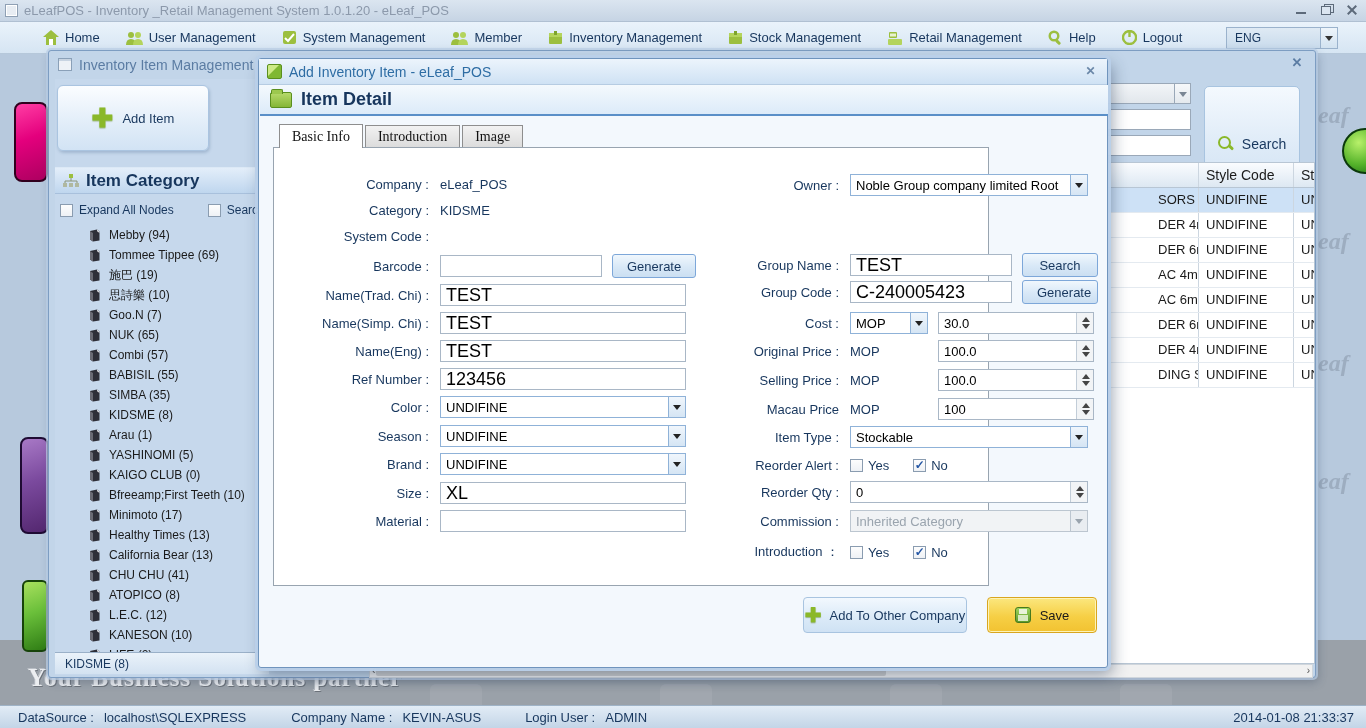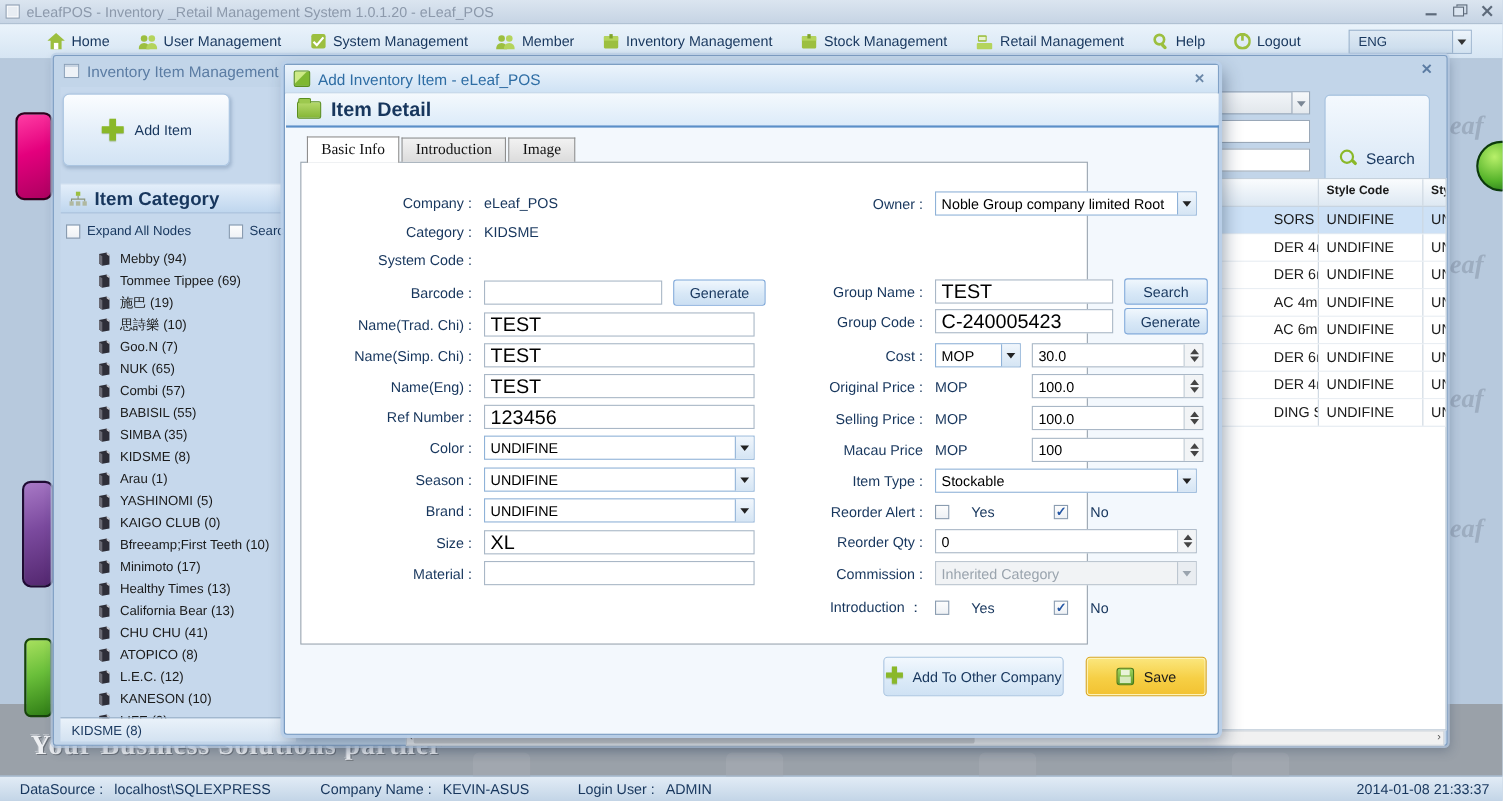--- a/index.html
+++ b/index.html
@@ -99,21 +99,21 @@
     background:linear-gradient(#f6f8fa,#e4e9ee); }
   .srch-input { position:absolute; left:1056px; width:86px; height:21px; background:#fff; border:1px solid #9aa8b8; }
   .search-big-btn { position:absolute; left:1155px; top:35px; width:96px; height:116px;
     background:linear-gradient(#f4f9fe,#ddeaf7 55%,#cfe1f3); border:1px solid #a8c4e0; border-radius:5px;
     display:flex; align-items:center; justify-content:center; gap:8px; font-size:14px; color:#17365d; cursor:pointer; }
   .mag { position:relative; width:16px; height:16px; }
   .mag:before { content:""; position:absolute; left:0; top:0; width:9px; height:9px; border:2.5px solid #8ab829; border-radius:50%; }
   .mag:after { content:""; position:absolute; left:10px; top:10px; width:6px; height:3px; background:#8ab829; transform:rotate(45deg); border-radius:2px; }
   .item-table { position:absolute; left:952px; top:111px; width:314px; height:502px; background:#fff; border:1px solid #b8c6d4; }
   .tbl-header { display:flex; height:25px; background:linear-gradient(#fafcfe,#dde8f2);
-    border-bottom:1px solid #b8c6d4; font-size:11px; color:#1a1a1a;font-weight:bold; }
+    border-bottom:1px solid #b8c6d4; font-size:14px; color:#1a1a1a; }
   .tbl-row { display:flex; height:25px; border-bottom:1px solid #e4eaf0; font-size:13px; color:#1a1a1a; background:#fff; cursor:pointer; }
   .tbl-row.selected { background:#cde1f6; }
   .c-name { width:196px; padding:4px 0 0 8px; overflow:hidden; white-space:nowrap; }
   .c-style { width:95px; padding:4px 0 0 7px; border-left:1px solid #ccd6e0; overflow:hidden; white-space:nowrap; }
   .c-sty2 { flex:1; padding:4px 0 0 7px; border-left:1px solid #ccd6e0; overflow:hidden; white-space:nowrap; }
   .tbl-row .c-name { padding-left:156px; }
   
   .hscroll { position:absolute; left:320px; top:613px; width:944px; height:14px; background:#f1f1f1; border:1px solid #d0d6dc; }
   .hs-thumb { position:absolute; left:6px; top:1px; width:510px; height:10px; background:#cfcfcf; border-radius:2px; }
   .hs-arrow { position:absolute; top:0; font-size:10px; color:#555; line-height:12px; }
@@ -164,21 +164,21 @@
   .spin { position:relative; height:22px; background:#fff; border:1px solid #a9b7c6; font-size:13px; color:#000;
     display:flex; align-items:center; padding-left:5px; }
   .spin-btns { position:absolute; right:0; top:0; width:17px; height:20px; border-left:1px solid #c2cdd8; background:#f2f4f6; }
   .spin-btns:before { content:""; position:absolute; left:5px; top:4px; width:0; height:0;
     border-left:4px solid transparent; border-right:4px solid transparent; border-bottom:5px solid #444; }
   .spin-btns:after { content:""; position:absolute; left:5px; bottom:4px; width:0; height:0;
     border-left:4px solid transparent; border-right:4px solid transparent; border-top:5px solid #444; }
   .mini-btn { height:24px; padding:0 14px; background:linear-gradient(#f0f7fd,#d8e8f7 55%,#cbdff2);
     border:1px solid #7da7d9; border-radius:3px; font-size:13px; color:#17365d; cursor:pointer;
     font-family:"Liberation Sans",sans-serif; }
-  .yn { display:flex; align-items:center; gap:20px; font-size:13px; color:#17365d;text-align:center; }
+  .yn { display:flex; align-items:center; gap:5px; font-size:13px; color:#17365d;text-align:center; }
   .yn .gap { width:14px; }
   .dlg-buttons { position:absolute; left:0; top:538px; width:100%; height:40px; }
   .add-company-btn { position:absolute; left:544px; top:0; width:164px; height:36px;
     background:linear-gradient(#f2f8fe,#dcebf8 55%,#cfe2f4); border:1px solid #a8c4e0; border-radius:4px;
     display:flex; align-items:center; justify-content:center; gap:8px; font-size:13px; color:#17365d; cursor:pointer; }
   .save-btn { position:absolute; left:728px; top:0; width:110px; height:36px;
     background:linear-gradient(#fbe77e,#f6cf45 55%,#f2c231); border:1px solid #d9a61f; border-radius:4px;
     box-shadow:inset 0 0 0 1px #fdf3b8; display:flex; align-items:center; justify-content:center; gap:9px;
     font-size:13px; color:#1a1a1a; cursor:pointer; }
   .save-icon { width:16px; height:16px; border-radius:3px; background:linear-gradient(#9ed45c,#5f9c2c); border:1px solid #47791e; position:relative; }

